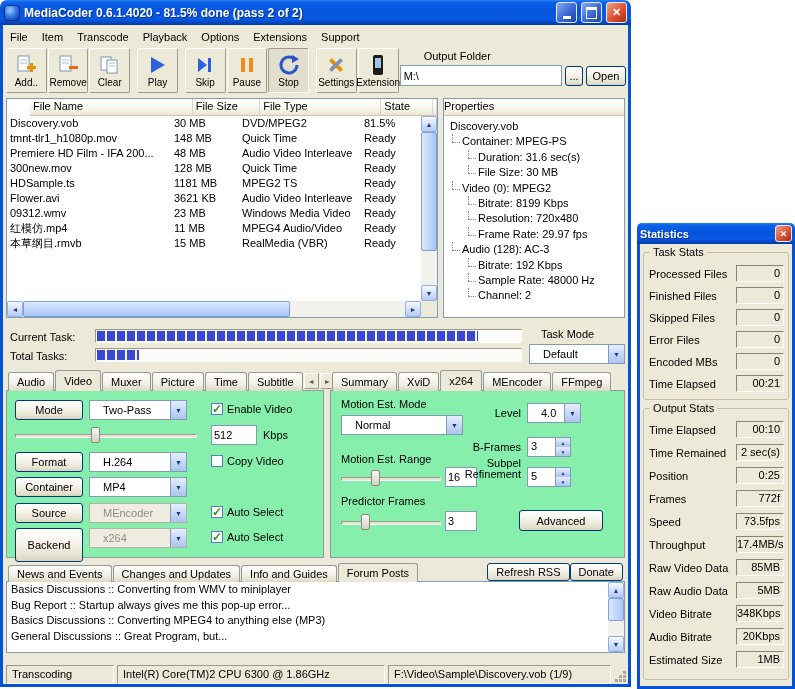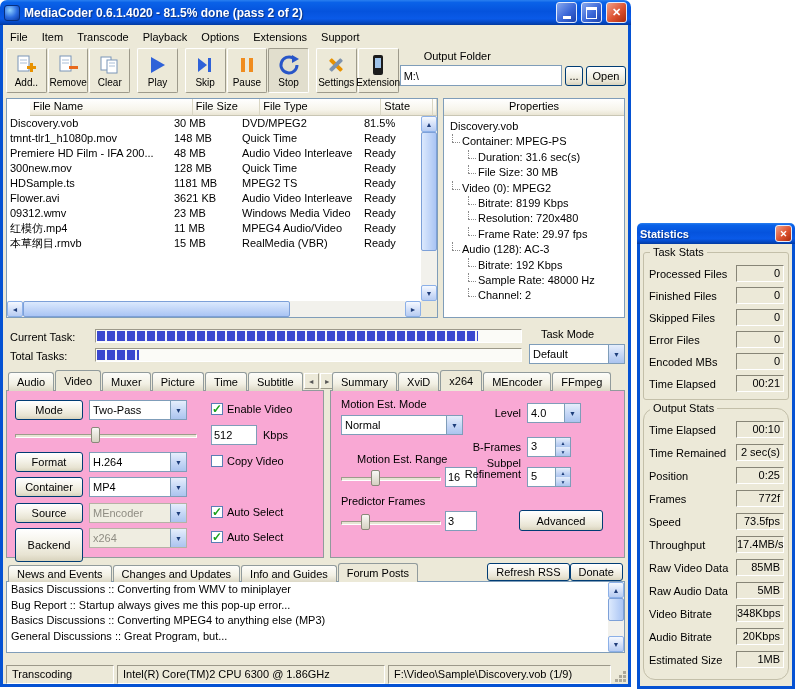--- a/index.html
+++ b/index.html
@@ -53,60 +53,60 @@
 .v-track{flex:1;position:relative;}
 .v-thumb{position:absolute;left:0;right:0;background:linear-gradient(90deg,#dce9fd,#a9c4f4);border:1px solid #7da0d8;border-radius:2px;}
 .hscroll{position:absolute;left:0;right:16px;bottom:0;height:16px;background:#f2f1ec;display:flex;}
 .hscroll .sb-btn{width:16px;height:16px;}
 .h-track{flex:1;position:relative;}
 .h-thumb{position:absolute;top:0;bottom:0;background:linear-gradient(180deg,#dce9fd,#a9c4f4);border:1px solid #7da0d8;border-radius:2px;}
 .sb-corner{position:absolute;right:0;bottom:0;width:16px;height:16px;background:#ece9d8;}
 
 
 .props{position:absolute;left:440px;top:73px;width:182px;height:220px;background:#fff;border:1px solid #7f9db9;}
-.props-header{height:17px;text-align:center;background:linear-gradient(180deg,#ffffff,#f7f5ec 65%,#e9e5d4);border-bottom:1px solid #c9c6b4;padding-top:1px;}
+.props-header{height:17px;text-align:left;background:linear-gradient(180deg,#ffffff,#f7f5ec 65%,#e9e5d4);border-bottom:1px solid #c9c6b4;padding-top:1px;}
 .tree{padding:3px 2px;}
 .ti{height:15.4px;line-height:15.4px;white-space:nowrap;overflow:hidden;position:relative;}
 .ti.l0{padding-left:4px;}
 .ti.l1{padding-left:16px;}
 .ti.l2{padding-left:32px;}
 .ti.l1::before{content:"";position:absolute;left:6px;top:8px;width:8px;border-top:1px dotted #8a8a8a;}
 .ti.l2::before{content:"";position:absolute;left:22px;top:8px;width:8px;border-top:1px dotted #8a8a8a;}
 .ti.l1::after{content:"";position:absolute;left:6px;top:0;height:8px;border-left:1px dotted #8a8a8a;}
 .ti.l2::after{content:"";position:absolute;left:22px;top:0;height:8px;border-left:1px dotted #8a8a8a;}
 
 
 .plabel{position:absolute;font-size:11px;}
 .pbar{position:absolute;left:92px;width:427px;height:14px;border:1px solid;border-color:#9c998a #fff #fff #9c998a;background:#fbfbf7;padding:1px;}
 .pfill{height:100%;background:repeating-linear-gradient(90deg,#3a47cf 0px,#3a47cf 8px,#f4f4fa 8px,#f4f4fa 10px);}
 
 
 .combo{display:flex;background:#fff;border:1px solid #7f9db9;height:20px;align-items:center;position:absolute;}
-.combo-val{flex:1;padding-left:3px;white-space:nowrap;overflow:hidden;}
+.combo-val{flex:1;padding-left:13px;white-space:nowrap;overflow:hidden;}
 .combo-btn{width:16px;align-self:stretch;display:flex;align-items:center;justify-content:center;background:linear-gradient(180deg,#e6eefc,#c7d8f6 50%,#abc4ef);border-left:1px solid #7f9db9;font-size:7px;color:#1c3d7a;}
 .combo.disabled{background:#efede1;border-color:#b5b2a5;}
 .combo.disabled .combo-val{color:#8f8d83;}
 .spinner{display:flex;background:#fff;border:1px solid #7f9db9;height:20px;position:absolute;}
 .spin-val{flex:1;padding:2px 0 0 3px;}
 .spin-btns{width:15px;display:flex;flex-direction:column;border-left:1px solid #7f9db9;}
 .spin-btns span{flex:1;background:linear-gradient(180deg,#e6eefc,#abc4ef);font-size:5px;color:#1c3d7a;display:flex;align-items:center;justify-content:center;}
 .slider{position:absolute;height:16px;}
 .slider-track{position:absolute;left:0;right:0;top:7px;height:4px;background:#e7e4d4;border:1px solid #9d9a8b;border-bottom-color:#fff;border-right-color:#fff;}
 .slider-thumb{position:absolute;top:0;width:9px;height:16px;background:linear-gradient(180deg,#f8f8f5,#d5d1c1);border:1px solid #8a887a;border-radius:2px;}
 .check{position:absolute;display:flex;align-items:center;gap:4px;}
 .cb{width:12px;height:12px;background:#fff;border:1px solid #5a7eb5;position:relative;}
 .cb.on::after{content:"✓";position:absolute;left:0px;top:-2px;color:#1ba11b;font-size:12px;font-weight:bold;}
 .numin{position:absolute;height:20px;border:1px solid #7f9db9;background:#fff;font:11px "Liberation Sans",sans-serif;padding:0 2px;}
 
 
 .tabgroup{position:absolute;}
 .tabstrip{display:flex;align-items:flex-end;height:21px;padding-left:2px;position:relative;z-index:2;}
 .tab{height:19px;line-height:18px;padding:0 8px;background:linear-gradient(180deg,#fdfdfa,#f2f0e4 60%,#dcd8c6);border:1px solid #919b9c;border-bottom:none;border-radius:3px 3px 0 0;margin-right:1px;white-space:nowrap;margin-top:9px;}
 .tab.sel{height:21px;line-height:20px;background:#ece9d8;position:relative;z-index:3;}
-.tabpanel{position:absolute;left:0;right:0;top:20px;bottom:0;border:1px solid #919b9c;background:#f9a8d4;}
+.tabpanel{position:absolute;left:0;right:0;top:20px;bottom:0;border:1px solid #919b9c;background:#86efac;}
 .tab-arrows{margin-left:auto;display:flex;gap:1px;padding:0 2px 2px 0;}
 .tab-arrow{width:15px;height:16px;background:#ece9d8;border:1px solid;border-color:#fff #9d9a8b #9d9a8b #fff;font-size:7px;display:flex;align-items:center;justify-content:center;color:#555;}
 .panel-label{position:absolute;font-size:11px;}
 .twolines{text-align:right;line-height:11px;}
 
 
 .newslist{position:absolute;left:0;right:0;top:18px;bottom:0;background:#fff;border:1px solid #7f9db9;}
 .post{height:15.5px;line-height:15.5px;padding-left:4px;white-space:nowrap;overflow:hidden;}
 .news-btns{position:absolute;right:2px;top:0;display:flex;z-index:4;}
 .news-btns .xpbtn{height:18px;padding:0 8px;}
@@ -451,21 +451,21 @@
 
         <span class="panel-label" style="left:134px;top:50px;width:56px;text-align:right;">B-Frames</span>
         <div class="spinner" style="left:196px;top:46px;width:44px;">
             <span class="spin-val">3</span>
             <span class="spin-btns">
               <span>▲</span>
               <span>▼</span>
             </span>
           </div>
 
-        <span class="panel-label" style="left:10px;top:62px;margin-left:16px;">Motion Est. Range</span>
+        <span class="panel-label" style="left:10px;top:62px;">Motion Est. Range</span>
         <div class="slider" style="left:10px;top:79px;width:100px;">
             <span class="slider-track"></span>
             <span class="slider-thumb" style="left:30%;"></span>
           </div>
         <input class="numin" style="left: 114px; top: 76px; width: 32px;" value="16">
 
         <span class="panel-label twolines" style="left:130px;top:67px;width:60px;">Subpel Refinement</span>
         <div class="spinner" style="left:196px;top:76px;width:44px;">
             <span class="spin-val">5</span>
             <span class="spin-btns">
@@ -560,21 +560,21 @@
         </div>
         <div class="stat-row">
           <span class="stat-label">Encoded MBs</span>
           <span class="stat-value">0</span>
         </div>
         <div class="stat-row">
           <span class="stat-label">Time Elapsed</span>
           <span class="stat-value">00:21</span>
         </div>
     </div>
-    <div class="groupbox out" style="top:164px;height:272px;border-radius:12px;">
+    <div class="groupbox out" style="top:164px;height:272px;">
       <span class="group-label">Output Stats</span>
       <div class="stat-row">
           <span class="stat-label">Time Elapsed</span>
           <span class="stat-value">00:10</span>
         </div>
         <div class="stat-row">
           <span class="stat-label">Time Remained</span>
           <span class="stat-value">2 sec(s)</span>
         </div>
         <div class="stat-row">

